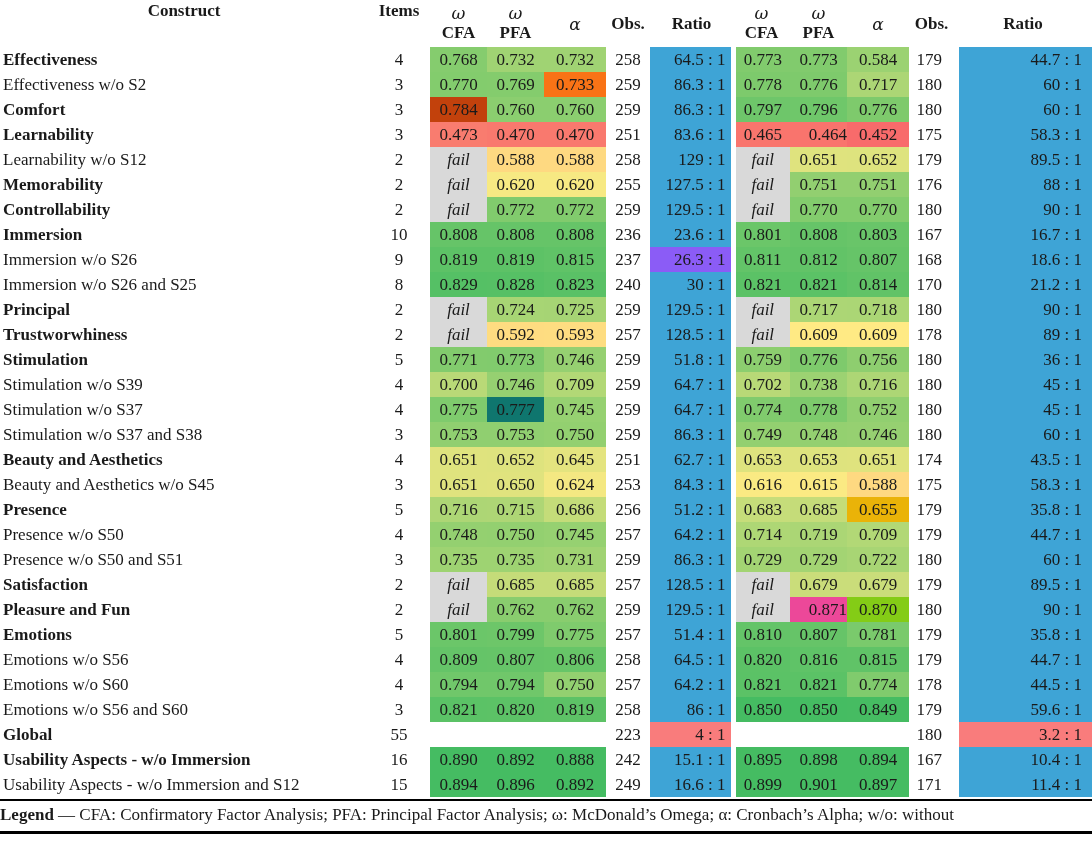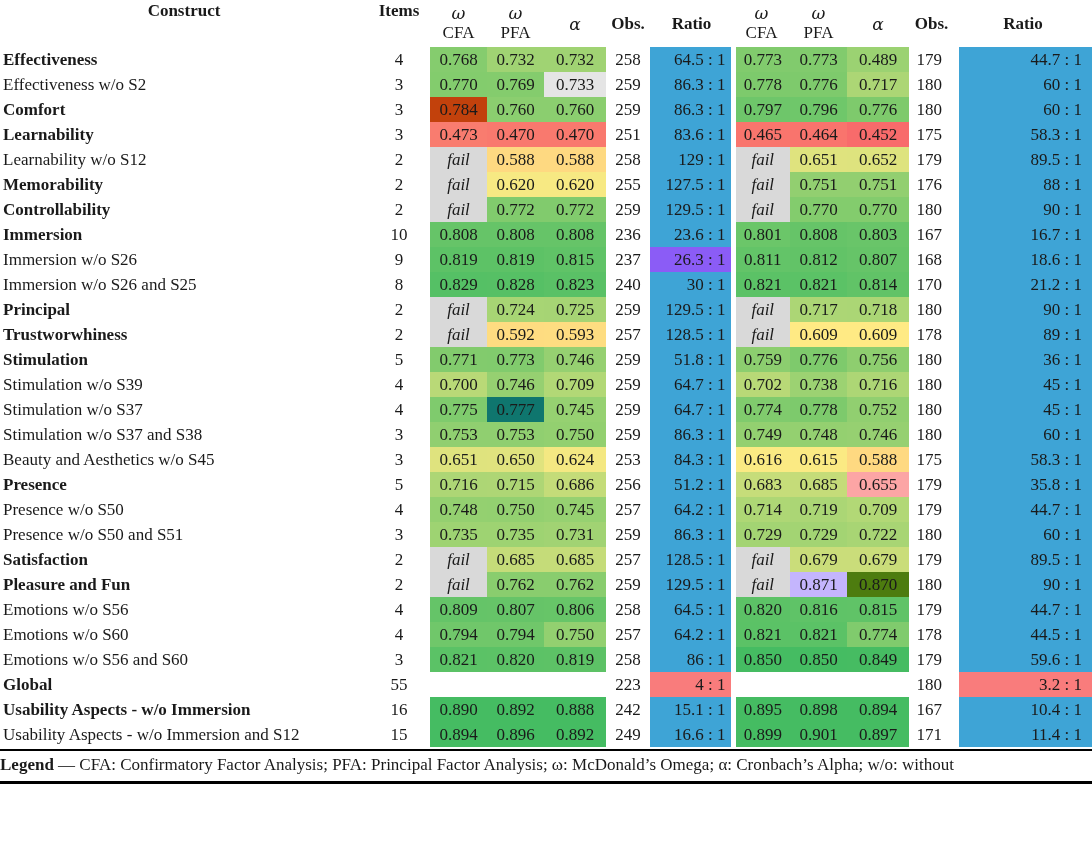--- a/index.html
+++ b/index.html
@@ -4,21 +4,21 @@
 <style>
   html,body{margin:0;padding:0;background:#fff;}
   body{width:1092px;font-family:"Liberation Serif","DejaVu Serif",serif;color:#1a1a1a;}
   table{border-collapse:collapse;table-layout:fixed;width:1092px;}
   th,td{padding:0;margin:0;font-size:17px;line-height:25px;height:25px;overflow:hidden;white-space:nowrap;}
   thead th{height:46px;line-height:20px;vertical-align:middle;font-weight:bold;}
   th.top{vertical-align:top;padding-top:1px;}
   .greek{font-style:italic;font-weight:normal;font-family:"DejaVu Serif",serif;}
   .stack{display:flex;flex-direction:column;align-items:center;justify-content:flex-start;height:46px;}
   .stack .g{height:22px;line-height:24px;}
-  .stack .b{height:22px;line-height:20px;font-weight:normal;}
+  .stack .b{height:22px;line-height:20px;font-weight:bold;}
   .c-construct{text-align:left;padding-left:3px;}
   .c-items{text-align:center;}
   .c-val{text-align:center;}
   .c-obs{text-align:center;}
   .c-ratio1{text-align:right;padding-right:5px;border-right:5px solid #fff;}
   .c-ratio2{text-align:right;padding-right:10px;border-left:9px solid #fff;}
   .bold{font-weight:bold;}
   .fail{font-style:italic;}
   .legend-block{border-top:2px solid #000;border-bottom:3px solid #000;padding:3px 0 6px 0;margin-top:2px;}
   .legend-block p{margin:0;font-size:17px;line-height:21px;}
@@ -81,30 +81,30 @@
       <tr>
         <td class="c-construct bold">Effectiveness</td>
         <td class="c-items">4</td>
         <td class="c-val" style="background: rgb(133, 204, 110);">0.768</td>
         <td class="c-val" style="background: rgb(160, 211, 115);">0.732</td>
         <td class="c-val" style="background: rgb(160, 211, 115);">0.732</td>
         <td class="c-obs">258</td>
         <td class="c-ratio1" style="background: rgb(62, 164, 214);">64.5 : 1</td>
         <td class="c-val" style="background: rgb(129, 203, 109);">0.773</td>
         <td class="c-val" style="background: rgb(129, 203, 109);">0.773</td>
-        <td class="c-val" style="background: rgb(155, 210, 114);">0.489</td>
+        <td class="c-val" style="background: rgb(155, 210, 114);">0.584</td>
         <td class="c-obs">179</td>
         <td class="c-ratio2" style="background: rgb(62, 164, 214);">44.7 : 1</td>
       </tr>
       <tr>
         <td class="c-construct">Effectiveness w/o S2</td>
         <td class="c-items">3</td>
         <td class="c-val" style="background: rgb(131, 204, 109);">0.770</td>
         <td class="c-val" style="background: rgb(132, 204, 109);">0.769</td>
-        <td class="c-val" style="background: #e5e5e5;">0.733</td>
+        <td class="c-val" style="background: #f97316;">0.733</td>
         <td class="c-obs">259</td>
         <td class="c-ratio1" style="background: rgb(62, 164, 214);">86.3 : 1</td>
         <td class="c-val" style="background: rgb(125, 202, 108);">0.778</td>
         <td class="c-val" style="background: rgb(126, 202, 108);">0.776</td>
         <td class="c-val" style="background: rgb(172, 214, 117);">0.717</td>
         <td class="c-obs">180</td>
         <td class="c-ratio2" style="background: rgb(62, 164, 214);">60 : 1</td>
       </tr>
       <tr>
         <td class="c-construct bold">Comfort</td>
@@ -122,21 +122,21 @@
       </tr>
       <tr>
         <td class="c-construct bold">Learnability</td>
         <td class="c-items">3</td>
         <td class="c-val" style="background: rgb(249, 124, 111);">0.473</td>
         <td class="c-val" style="background: rgb(249, 121, 110);">0.470</td>
         <td class="c-val" style="background: rgb(249, 121, 110);">0.470</td>
         <td class="c-obs">251</td>
         <td class="c-ratio1" style="background: rgb(62, 164, 214);">83.6 : 1</td>
         <td class="c-val" style="background: rgb(249, 117, 109);">0.465</td>
-        <td class="c-val" style="background: rgb(249, 116, 109);">0.464</td>
+        <td class="c-val" style="background: rgb(249, 116, 109); text-align: right;">0.464</td>
         <td class="c-val" style="background: rgb(248, 107, 107);">0.452</td>
         <td class="c-obs">175</td>
         <td class="c-ratio2" style="background: rgb(62, 164, 214);">58.3 : 1</td>
       </tr>
       <tr>
         <td class="c-construct">Learnability w/o S12</td>
         <td class="c-items">2</td>
         <td class="c-val fail" style="background: rgb(217, 217, 217);">fail</td>
         <td class="c-val" style="background: rgb(254, 217, 129);">0.588</td>
         <td class="c-val" style="background: rgb(254, 217, 129);">0.588</td>
@@ -296,20 +296,34 @@
         <td class="c-val" style="background: rgb(147, 208, 112);">0.750</td>
         <td class="c-obs">259</td>
         <td class="c-ratio1" style="background: rgb(62, 164, 214);">86.3 : 1</td>
         <td class="c-val" style="background: rgb(147, 208, 112);">0.749</td>
         <td class="c-val" style="background: rgb(148, 208, 112);">0.748</td>
         <td class="c-val" style="background: rgb(150, 208, 113);">0.746</td>
         <td class="c-obs">180</td>
         <td class="c-ratio2" style="background: rgb(62, 164, 214);">60 : 1</td>
       </tr>
       <tr>
+        <td class="c-construct bold">Beauty and Aesthetics</td>
+        <td class="c-items">4</td>
+        <td class="c-val" style="background: rgb(223, 227, 126);">0.651</td>
+        <td class="c-val" style="background: rgb(222, 227, 126);">0.652</td>
+        <td class="c-val" style="background: rgb(228, 228, 127);">0.645</td>
+        <td class="c-obs">251</td>
+        <td class="c-ratio1" style="background: rgb(62, 164, 214);">62.7 : 1</td>
+        <td class="c-val" style="background: rgb(222, 227, 126);">0.653</td>
+        <td class="c-val" style="background: rgb(222, 227, 126);">0.653</td>
+        <td class="c-val" style="background: rgb(223, 227, 126);">0.651</td>
+        <td class="c-obs">174</td>
+        <td class="c-ratio2" style="background: rgb(62, 164, 214);">43.5 : 1</td>
+      </tr>
+      <tr>
         <td class="c-construct">Beauty and Aesthetics w/o S45</td>
         <td class="c-items">3</td>
         <td class="c-val" style="background: rgb(223, 227, 126);">0.651</td>
         <td class="c-val" style="background: rgb(224, 227, 126);">0.650</td>
         <td class="c-val" style="background: rgb(244, 232, 130);">0.624</td>
         <td class="c-obs">253</td>
         <td class="c-ratio1" style="background: rgb(62, 164, 214);">84.3 : 1</td>
         <td class="c-val" style="background: rgb(250, 234, 131);">0.616</td>
         <td class="c-val" style="background: rgb(251, 234, 131);">0.615</td>
         <td class="c-val" style="background: rgb(254, 217, 129);">0.588</td>
@@ -319,21 +333,21 @@
       <tr>
         <td class="c-construct bold">Presence</td>
         <td class="c-items">5</td>
         <td class="c-val" style="background: rgb(173, 214, 117);">0.716</td>
         <td class="c-val" style="background: rgb(174, 214, 117);">0.715</td>
         <td class="c-val" style="background: rgb(196, 220, 121);">0.686</td>
         <td class="c-obs">256</td>
         <td class="c-ratio1" style="background: rgb(62, 164, 214);">51.2 : 1</td>
         <td class="c-val" style="background: rgb(198, 221, 122);">0.683</td>
         <td class="c-val" style="background: rgb(197, 220, 121);">0.685</td>
-        <td class="c-val" style="background: #fca5a5;">0.655</td>
+        <td class="c-val" style="background: #eab308;">0.655</td>
         <td class="c-obs">179</td>
         <td class="c-ratio2" style="background: rgb(62, 164, 214);">35.8 : 1</td>
       </tr>
       <tr>
         <td class="c-construct">Presence w/o S50</td>
         <td class="c-items">4</td>
         <td class="c-val" style="background: rgb(148, 208, 112);">0.748</td>
         <td class="c-val" style="background: rgb(147, 208, 112);">0.750</td>
         <td class="c-val" style="background: rgb(150, 209, 113);">0.745</td>
         <td class="c-obs">257</td>
@@ -374,24 +388,38 @@
       </tr>
       <tr>
         <td class="c-construct bold">Pleasure and Fun</td>
         <td class="c-items">2</td>
         <td class="c-val fail" style="background: rgb(217, 217, 217);">fail</td>
         <td class="c-val" style="background: rgb(137, 205, 110);">0.762</td>
         <td class="c-val" style="background: rgb(137, 205, 110);">0.762</td>
         <td class="c-obs">259</td>
         <td class="c-ratio1" style="background: rgb(62, 164, 214);">129.5 : 1</td>
         <td class="c-val fail" style="background: rgb(217, 217, 217);">fail</td>
-        <td class="c-val" style="background: #c4b5fd;">0.871</td>
-        <td class="c-val" style="background: #4d7c0f;">0.870</td>
+        <td class="c-val" style="background: #ec4899; text-align: right;">0.871</td>
+        <td class="c-val" style="background: #84cc16;">0.870</td>
         <td class="c-obs">180</td>
         <td class="c-ratio2" style="background: rgb(62, 164, 214);">90 : 1</td>
+      </tr>
+      <tr>
+        <td class="c-construct bold">Emotions</td>
+        <td class="c-items">5</td>
+        <td class="c-val" style="background: rgb(107, 198, 105);">0.801</td>
+        <td class="c-val" style="background: rgb(109, 198, 105);">0.799</td>
+        <td class="c-val" style="background: rgb(127, 203, 109);">0.775</td>
+        <td class="c-obs">257</td>
+        <td class="c-ratio1" style="background: rgb(62, 164, 214);">51.4 : 1</td>
+        <td class="c-val" style="background: rgb(100, 196, 104);">0.810</td>
+        <td class="c-val" style="background: rgb(102, 196, 104);">0.807</td>
+        <td class="c-val" style="background: rgb(122, 202, 108);">0.781</td>
+        <td class="c-obs">179</td>
+        <td class="c-ratio2" style="background: rgb(62, 164, 214);">35.8 : 1</td>
       </tr>
       <tr>
         <td class="c-construct">Emotions w/o S56</td>
         <td class="c-items">4</td>
         <td class="c-val" style="background: rgb(101, 196, 104);">0.809</td>
         <td class="c-val" style="background: rgb(102, 196, 104);">0.807</td>
         <td class="c-val" style="background: rgb(103, 197, 104);">0.806</td>
         <td class="c-obs">258</td>
         <td class="c-ratio1" style="background: rgb(62, 164, 214);">64.5 : 1</td>
         <td class="c-val" style="background: rgb(92, 194, 102);">0.820</td>

